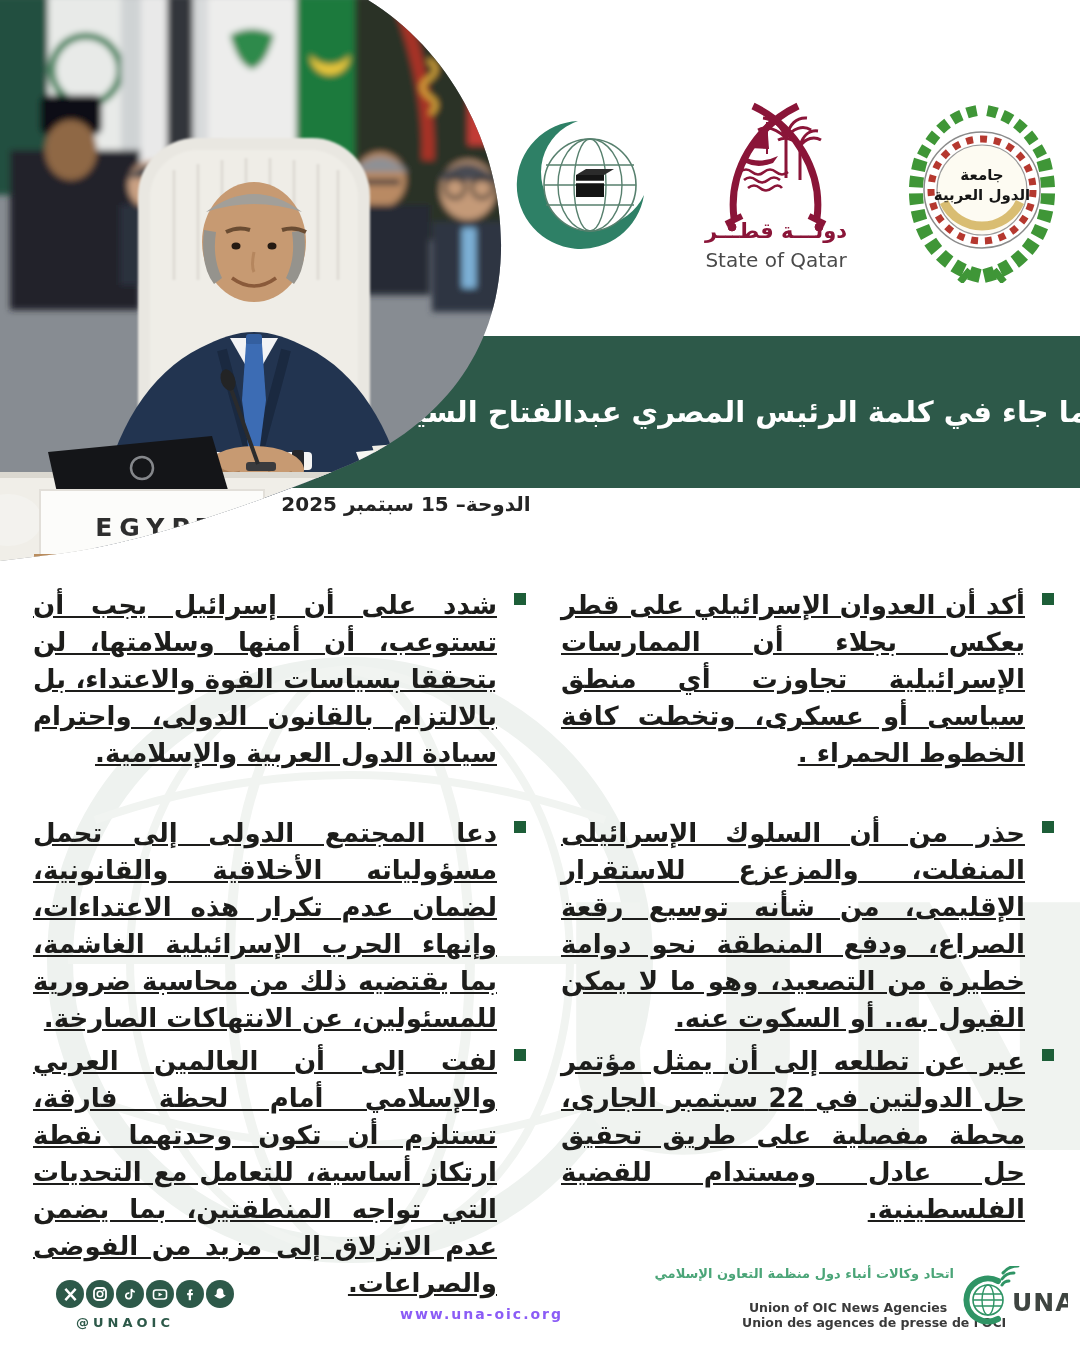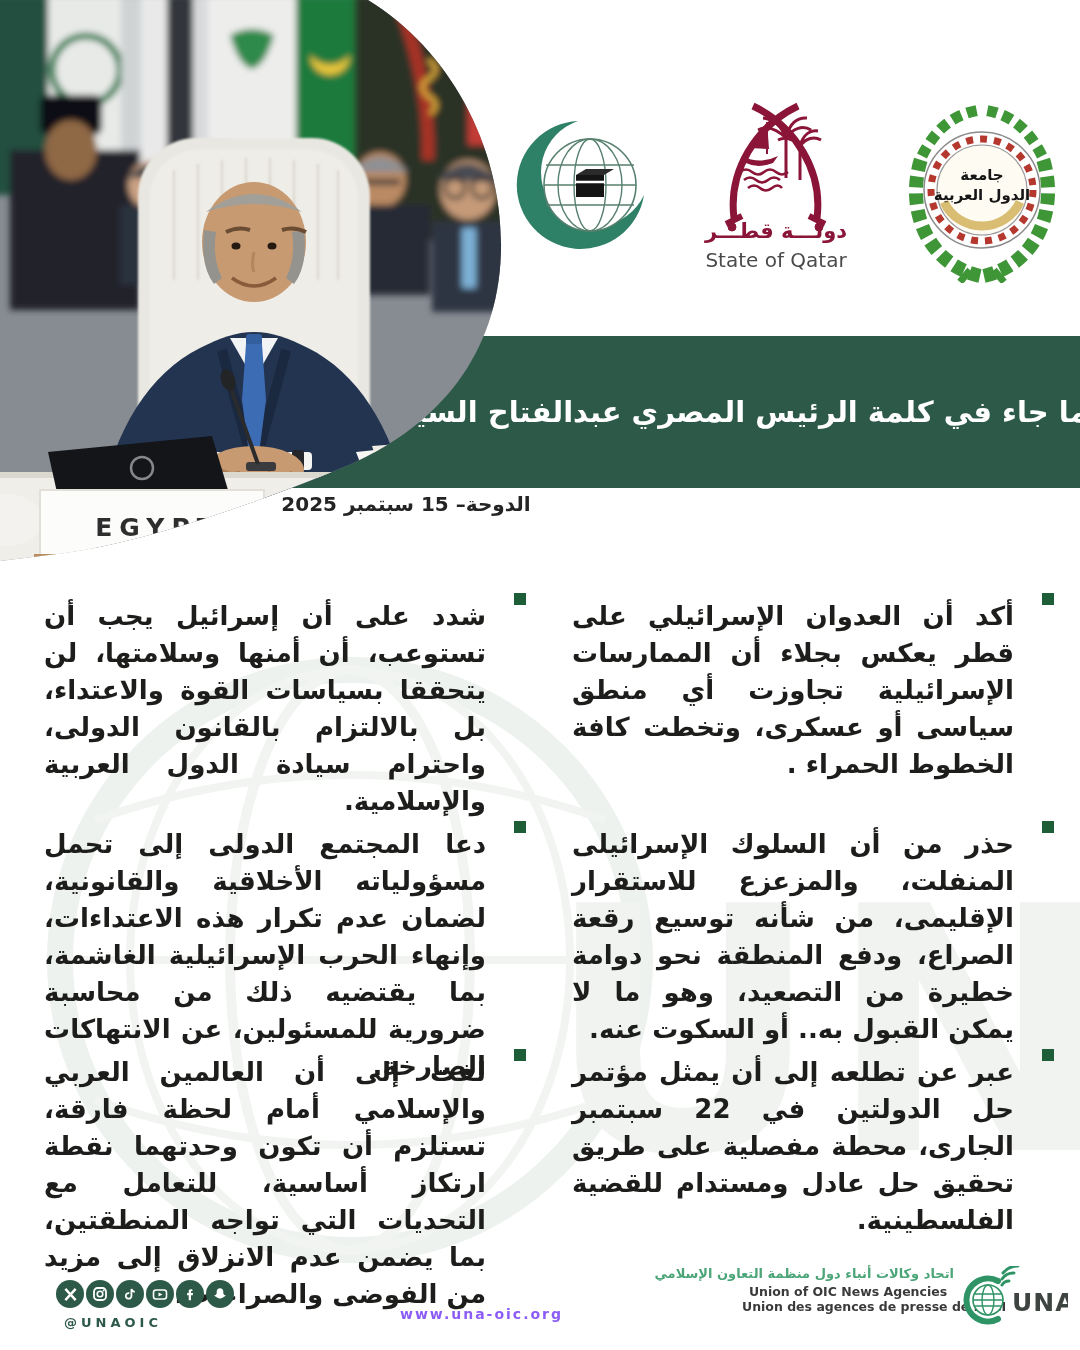--- a/index.html
+++ b/index.html
@@ -30,32 +30,32 @@
   .watermark{position:absolute;left:0;top:630px;z-index:0;}
 
   
   .content{position:absolute;left:28px;top:582px;width:1026px;z-index:2;direction:rtl;
            display:flex;gap:30px;}
   .col{width:498px;display:flex;flex-direction:column;}
   .slot{height:228px;overflow:visible;}
   .slot:last-child{height:auto;}
   .bullet{display:flex;gap:12px;}
   .sq{flex:0 0 12px;width:12px;height:12px;background:#1d5e38;margin-top:11px;}
-  .bullet p{margin:16px;flex:1;font-size:26px;font-weight:bold;line-height:37px;color:#1d1d1b;
-            text-align:justify;text-align-last:right;}
+  .bullet p{margin:5px;flex:1;font-size:26px;font-weight:bold;line-height:37px;color:#1d1d1b;
+            text-align:justify;text-align-last:right;text-decoration:underline;}
 
   
   .social{position:absolute;left:56px;top:1280px;z-index:2;}
   .icons{display:flex;gap:2px;}
   .icon{width:28px;height:28px;border-radius:50%;background:#2d5949;display:flex;align-items:center;justify-content:center;}
-  .handle{margin-top:7px;margin-left:8px;color:#2d5949;font-weight:bold;font-size:13px;letter-spacing:4px;}
+  .handle{margin-top:7px;margin-left:20px;color:#2d5949;font-weight:bold;font-size:13px;letter-spacing:4px;}
   .website{position:absolute;left:400px;top:1306px;width:280px;text-align:left;color:#8b5cf6;
            font-weight:bold;font-size:14px;letter-spacing:2px;z-index:2;}
   .org{position:absolute;left:742px;top:1266px;width:212px;text-align:center;z-index:2;}
-  .org .callig{color:#4ba578;font-size:13px;font-weight:bold;direction:rtl;white-space:nowrap;margin-bottom:3px;}
+  .org .callig{color:#4ba578;font-size:13px;font-weight:bold;direction:rtl;white-space:nowrap;margin-bottom:19px;}
   .org .en,.org .fr{color:#3a3a3a;font-size:12.5px;font-weight:bold;line-height:15px;white-space:nowrap;}
   .unalogo{position:absolute;left:958px;top:1266px;z-index:2;line-height:0;}
 </style>
 </head>
 <body>
 
 <div class="poster">
 
   <div class="banner">
     <div class="line">أبرز ما جاء في كلمة الرئيس المصري عبدالفتاح السيسي</div>

